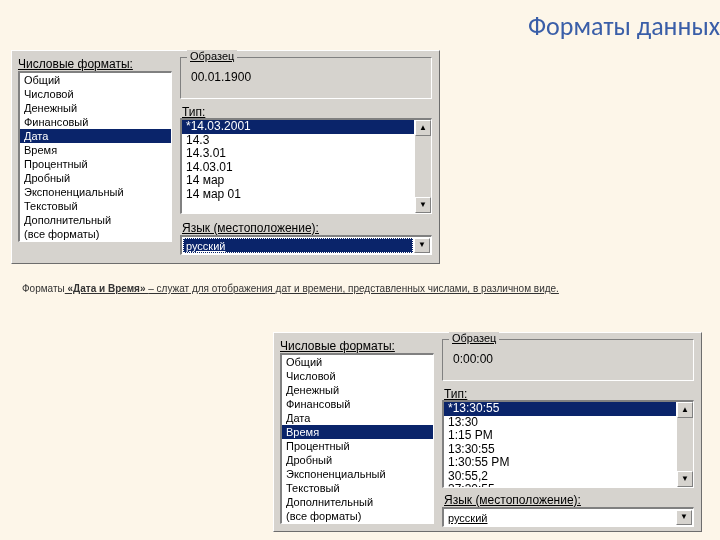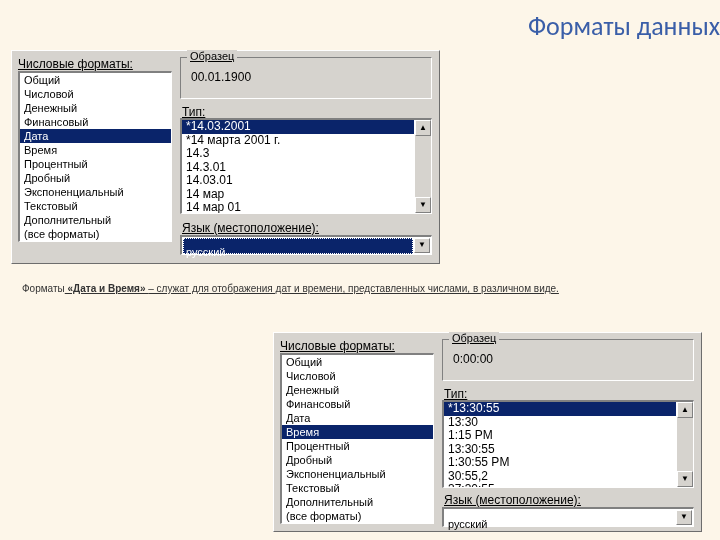--- a/index.html
+++ b/index.html
@@ -158,24 +158,25 @@
     border-top: 2px solid #808080;
     border-left: 2px solid #808080;
     border-right: 1px solid #fff;
     border-bottom: 1px solid #fff;
   }
   .dd-val {
     position: absolute;
     left: 1px; top: 1px; right: 18px; bottom: 1px;
     background: #0a246a;
     color: #fff;
-    padding: 8px 3px;
+    padding: 2px 3px;
     font-size: 11px;
     outline: 1px dotted #fff;
     outline-offset: -1px;
+    text-decoration: underline;
   }
   .dd-val.nofocus { background: #fff; color: #000; outline: none; }
   .dd-btn {
     position: absolute;
     right: 1px; top: 1px; width: 16px; height: 15px;
     background: #d6d3ce;
     border: 1px solid #fff;
     border-right-color: #808080;
     border-bottom-color: #808080;
     font-size: 8px;
@@ -213,21 +214,20 @@
 
   <div class="sample-group">
     <span class="glabel">Образец</span>
     <span class="sample-val">00.01.1900</span>
   </div>
 
   <span class="lbl type-lbl">Тип:</span>
   <div class="listbox type-box">
     <div class="type-inner" id="p1-types">
         <div class="type-item sel">*14.03.2001</div>
-        <div class="type-item">*14 марта 2001 г.</div>
         <div class="type-item">14.3</div>
         <div class="type-item">14.3.01</div>
         <div class="type-item">14.03.01</div>
         <div class="type-item">14 мар</div>
         <div class="type-item">14 мар 01</div>
       </div>
     <div class="vscroll">
       <div class="sbtn up">▲</div>
       <div class="sbtn dn">▼</div>
     </div>

